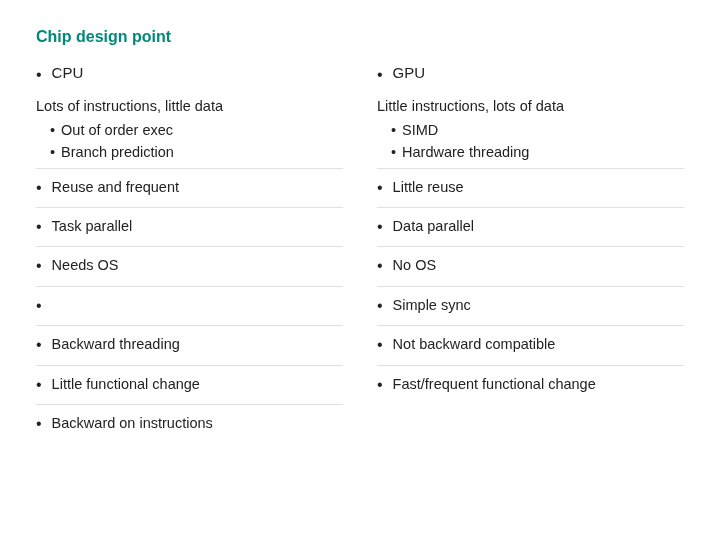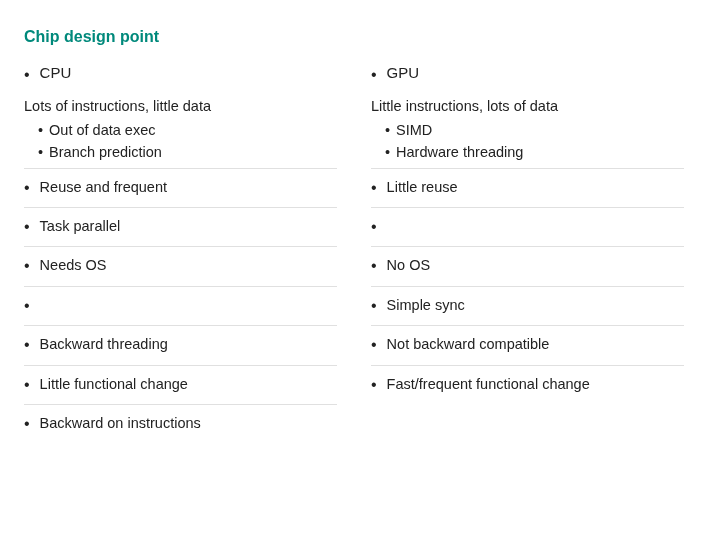--- a/index.html
+++ b/index.html
@@ -6,21 +6,21 @@
     body {
       width: 720px;
       height: 540px;
       background: #ffffff;
       font-family: Arial, sans-serif;
       font-size: 15px;
       color: #222;
       overflow: hidden;
     }
     .container {
-      padding: 28px 36px 20px 24px;
+      padding: 28px 36px 20px 36px;
     }
     .page-title {
       color: #00897b;
       font-weight: bold;
       font-size: 16px;
       margin-bottom: 18px;
     }
     .columns {
       display: flex;
       gap: 0;
@@ -93,21 +93,21 @@
       <div class="col-header">
         <span class="bullet">•</span>
         <span>CPU</span>
       </div>
 
       <div class="intro-block">
         <div class="intro-text">Lots of instructions, little data</div>
         <div class="sub-list">
           <div class="sub-item">
             <span class="sub-bullet">•</span>
-            <span>Out of data exec</span>
+            <span>Out of order exec</span>
           </div>
           <div class="sub-item">
             <span class="sub-bullet">•</span>
             <span>Branch prediction</span>
           </div>
         </div>
       </div>
 
       <hr class="divider">
       <div class="row-item">
@@ -166,20 +166,21 @@
       </div>
 
       <hr class="divider">
       <div class="row-item">
         <span class="bullet">•</span>
         <span>Little reuse</span>
       </div>
       <hr class="divider">
       <div class="row-item">
         <span class="bullet">•</span>
+        <span>Data parallel</span>
       </div>
       <hr class="divider">
       <div class="row-item">
         <span class="bullet">•</span>
         <span>No OS</span>
       </div>
       <hr class="divider">
       <div class="row-item">
         <span class="bullet">•</span>
         <span>Simple sync</span>

